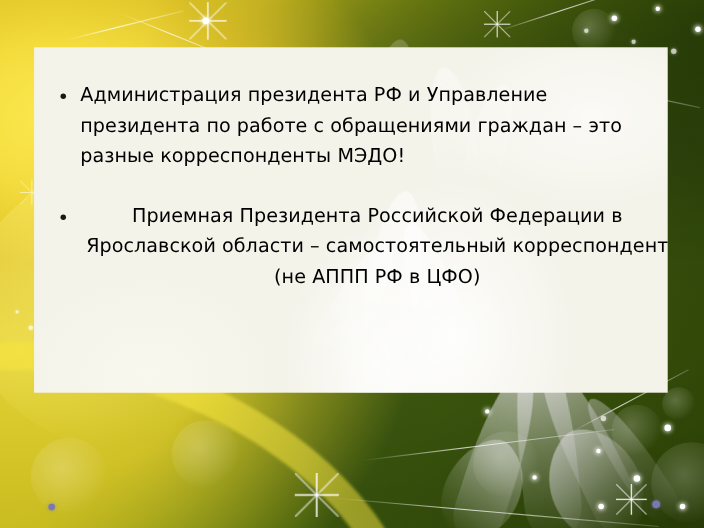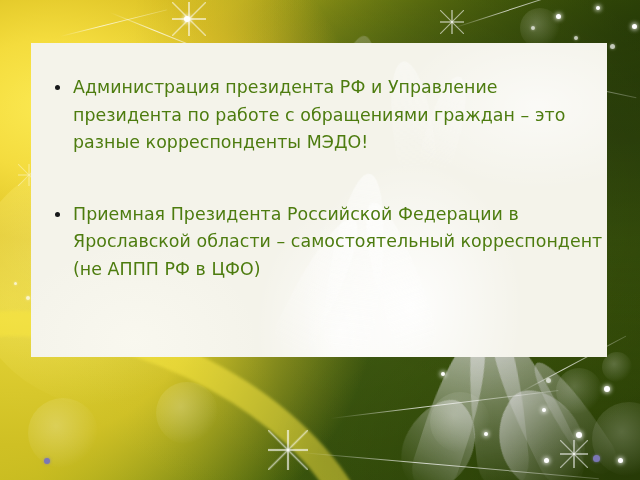--- a/index.html
+++ b/index.html
@@ -154,26 +154,26 @@
     position: relative;
     margin: 0;
     padding: 0;
     list-style: none;
     z-index: 2;
   }
   .bullet-item {
     position: relative;
     padding-left: 30px;
     margin: 0;
-    color: #4d7c0f;
+    color: #000000;
     font-size: 17.4px;
     line-height: 27.6px;
     letter-spacing: 0.05px;
   }
-  .bullet-item + .bullet-item { margin-top: 44px; }
+  .bullet-item + .bullet-item { margin-top: 27px; text-align: center; }
   .bullet-marker {
     position: absolute;
     left: 12px;
     top: 11px;
     width: 5px;
     height: 5px;
     border-radius: 50%;
     background: #16181a;
   }
   #item-1 { margin-top: 31px; margin-left: 12px; width: 520px; }

